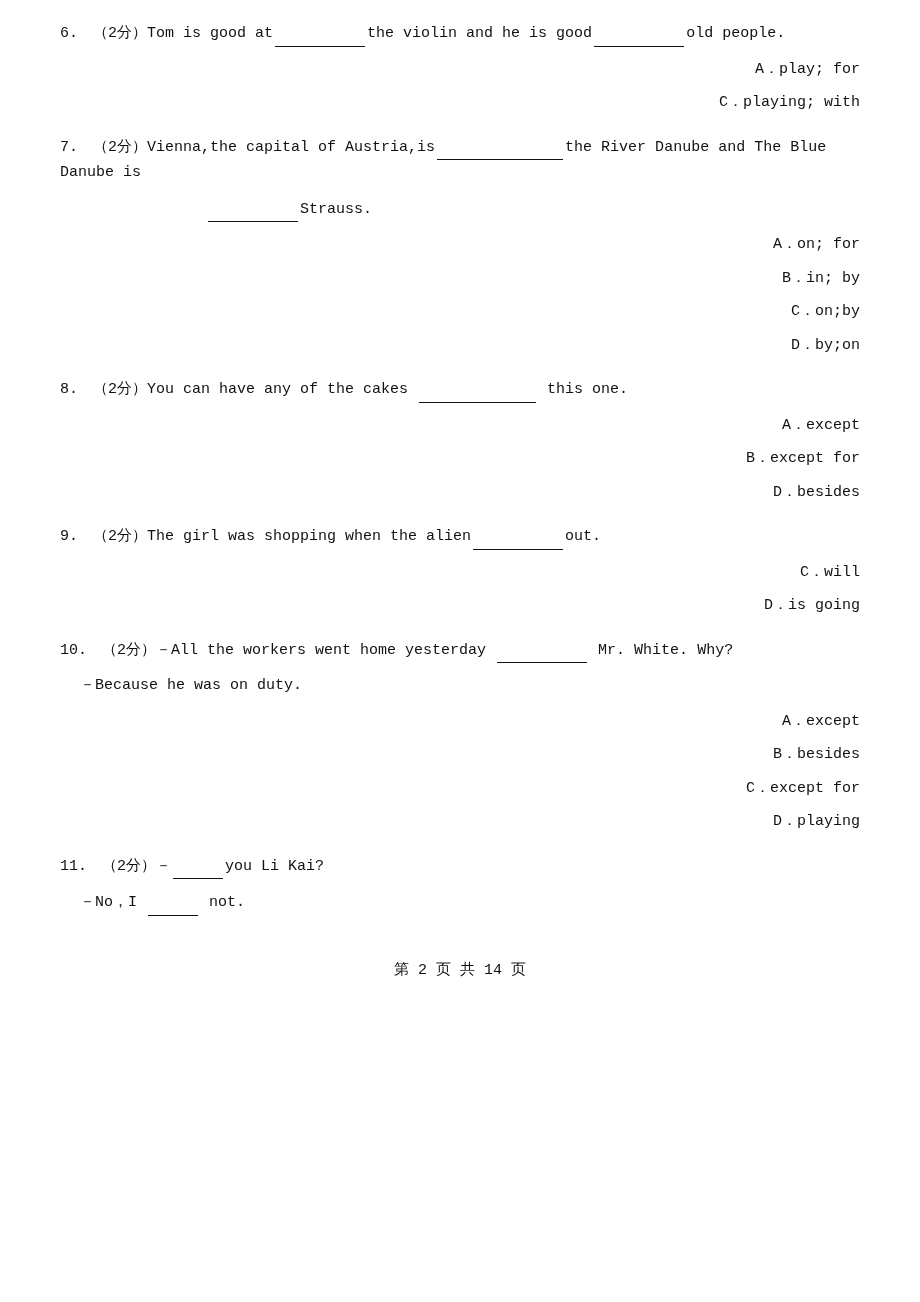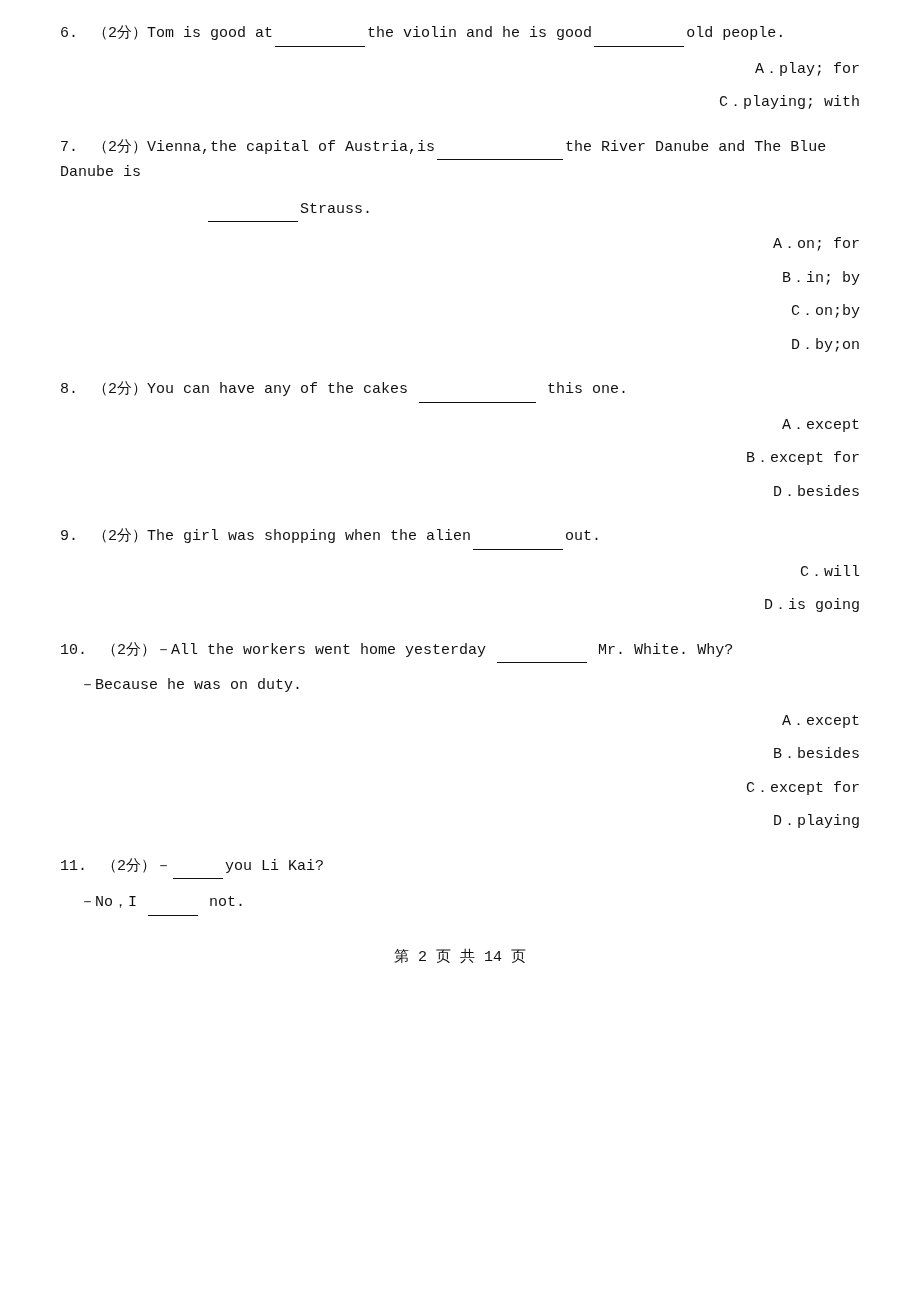--- a/index.html
+++ b/index.html
@@ -38,21 +38,21 @@
     }
     .blank-short {
       display: inline-block;
       border-bottom: 1px solid #111;
       min-width: 50px;
       margin: 0 2px;
       vertical-align: bottom;
     }
     .page-footer {
       text-align: center;
-      margin-top: 31px;
+      margin-top: 44px;
       font-size: 15px;
     }
     .continuation-line {
       padding-left: 20px;
       margin-bottom: 10px;
       line-height: 1.7;
     }
   </style>
 </head>
 <body>

